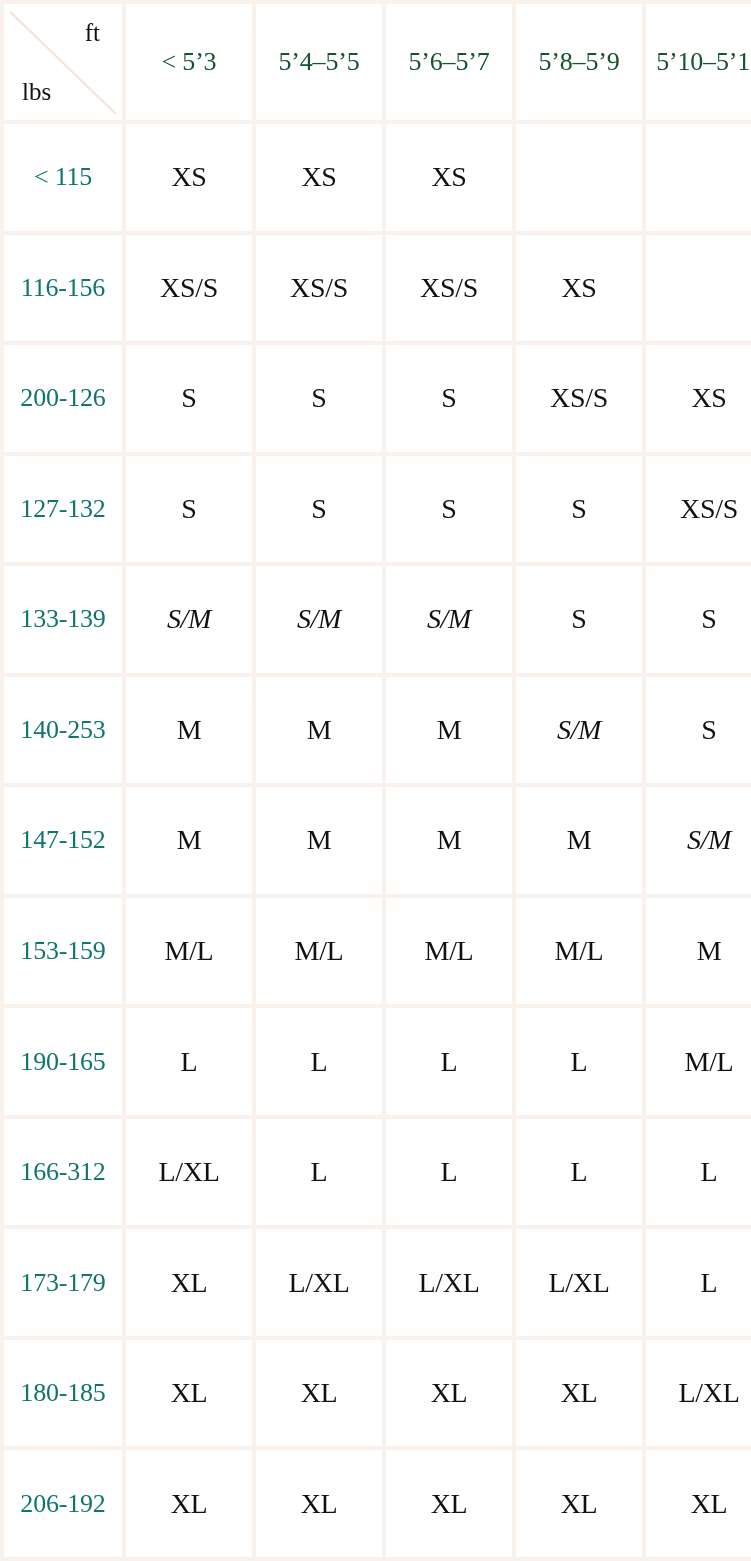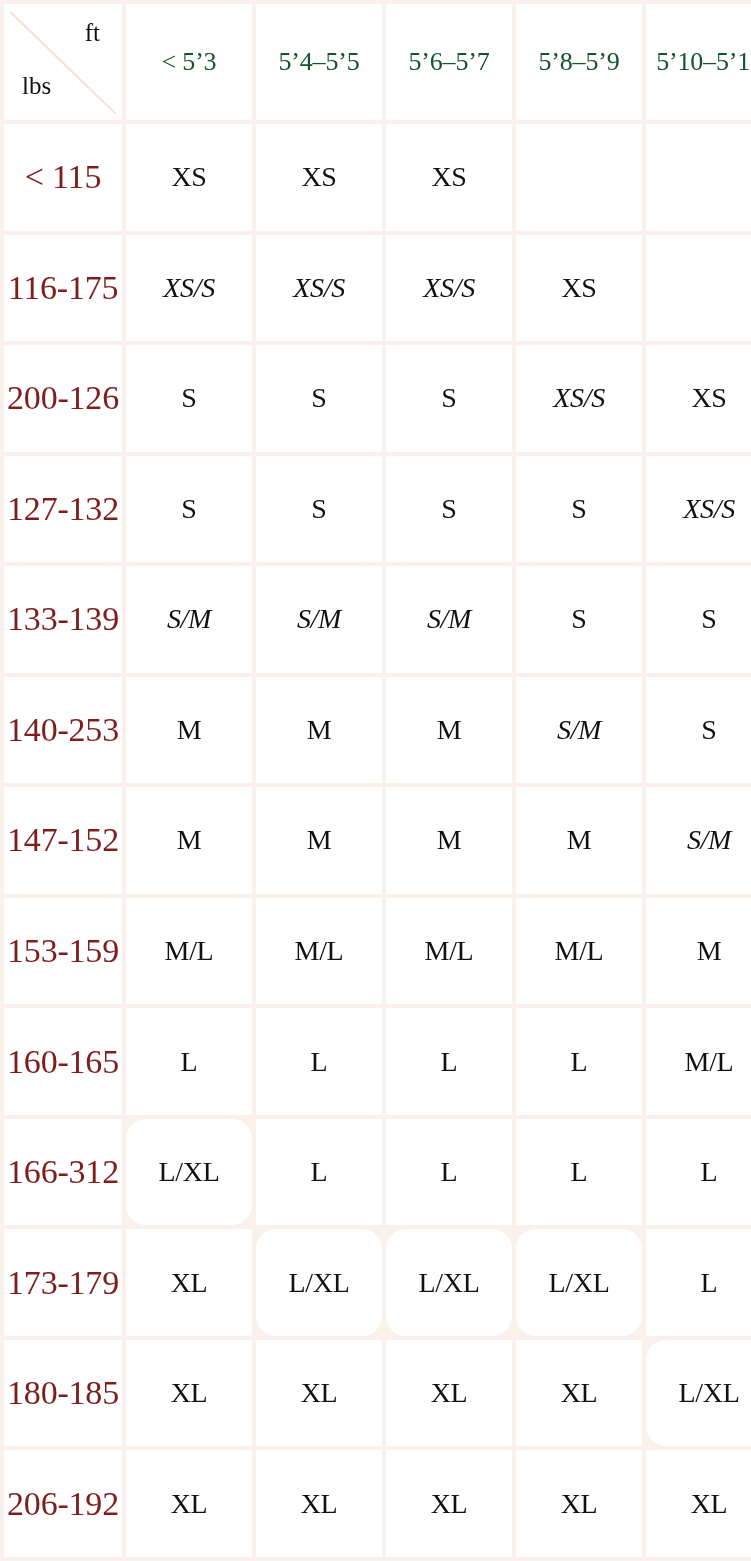--- a/index.html
+++ b/index.html
@@ -72,61 +72,61 @@
   .corner-label-ft {
     position: absolute;
     right: 22px;
     top: 16px;
     font-size: 25px;
     line-height: 1;
   }
   .corner-label-lbs {
     position: absolute;
     left: 18px;
-    bottom: 22px;
+    bottom: 16px;
     font-size: 25px;
     line-height: 1;
   }
 
   
   th.col-header {
     font-size: 26px;
     background: #ffffff;
     color: #14532d;
     white-space: nowrap;
     letter-spacing: -0.2px;
   }
 
   
   th.row-header {
-    font-size: 34px;
-    background: #ffffff;
-    color: #7f1d1d;
+    font-size: 26px;
+    background: #ffffff;
+    color: #0f766e;
     white-space: nowrap;
     letter-spacing: -0.2px;
   }
 
   
   td.size-cell {
     font-size: 28px;
     color: #111111;
     white-space: nowrap;
     letter-spacing: -0.3px;
   }
 
   
   td.tier-empty { background: #ffffff; }
   td.tier-xs    { background: #fdf3f1; }
-  td.tier-xss   { background: #fdefe9; font-style: italic; }
+  td.tier-xss   { background: #fdefe9; }
   td.tier-s     { background: #fceee6; }
   td.tier-sm    { background: #fce7dc; font-style: italic; }
   td.tier-m     { background: #fbddcc; }
   td.tier-ml    { background: #fbd6c5; }
   td.tier-l     { background: #fbd0bd; }
-  td.tier-lxl   { background: #fccbb5; border-radius: 20px; }
+  td.tier-lxl   { background: #fccbb5; }
   td.tier-xl    { background: #fcc3a9; }
 </style>
 </head>
 <body>
 
 <div id="chart-root">
   <table class="size-chart">
     <colgroup>
       <col class="c-head">
       <col class="c-data">
@@ -154,21 +154,21 @@
     <tbody id="chart-body">
         <tr>
           <th class="row-header">&lt; 115</th>
           <td class="size-cell tier-xs">XS</td>
           <td class="size-cell tier-xs">XS</td>
           <td class="size-cell tier-xs">XS</td>
           <td class="size-cell tier-empty"></td>
           <td class="size-cell tier-empty"></td>
         </tr>
         <tr>
-          <th class="row-header">116-175</th>
+          <th class="row-header">116-156</th>
           <td class="size-cell tier-xss">XS/S</td>
           <td class="size-cell tier-xss">XS/S</td>
           <td class="size-cell tier-xss">XS/S</td>
           <td class="size-cell tier-xs">XS</td>
           <td class="size-cell tier-empty"></td>
         </tr>
         <tr>
           <th class="row-header">200-126</th>
           <td class="size-cell tier-s">S</td>
           <td class="size-cell tier-s">S</td>
@@ -210,21 +210,21 @@
         </tr>
         <tr>
           <th class="row-header">153-159</th>
           <td class="size-cell tier-ml">M/L</td>
           <td class="size-cell tier-ml">M/L</td>
           <td class="size-cell tier-ml">M/L</td>
           <td class="size-cell tier-ml">M/L</td>
           <td class="size-cell tier-m">M</td>
         </tr>
         <tr>
-          <th class="row-header">160-165</th>
+          <th class="row-header">190-165</th>
           <td class="size-cell tier-l">L</td>
           <td class="size-cell tier-l">L</td>
           <td class="size-cell tier-l">L</td>
           <td class="size-cell tier-l">L</td>
           <td class="size-cell tier-ml">M/L</td>
         </tr>
         <tr>
           <th class="row-header">166-312</th>
           <td class="size-cell tier-lxl">L/XL</td>
           <td class="size-cell tier-l">L</td>

